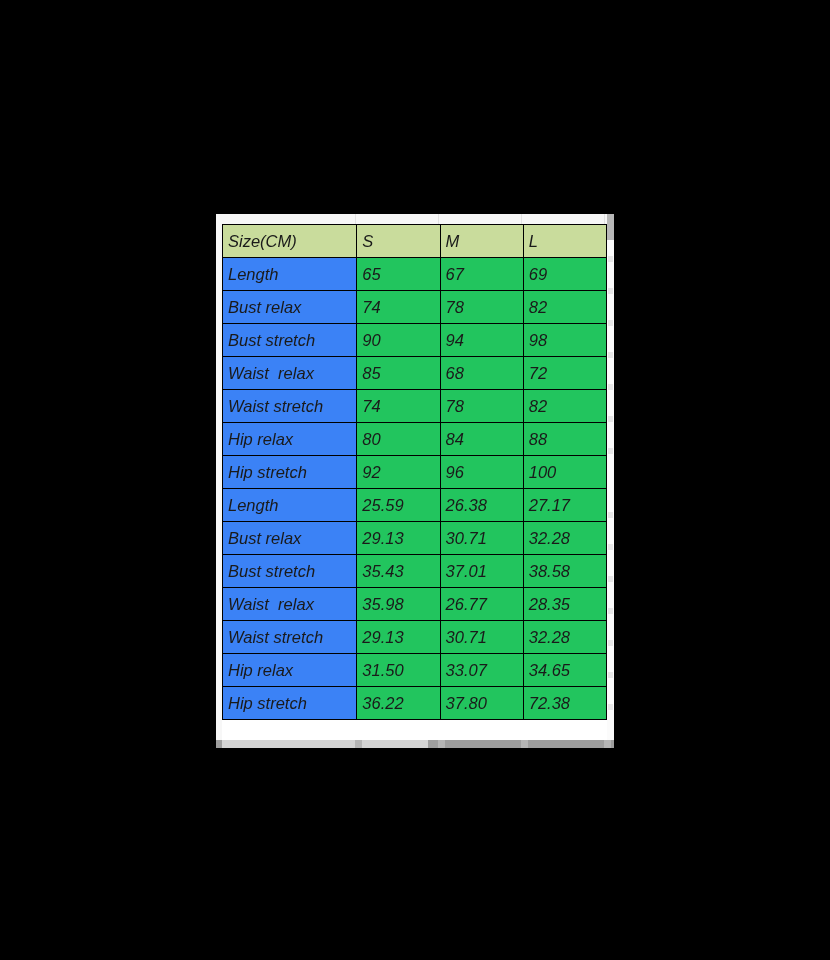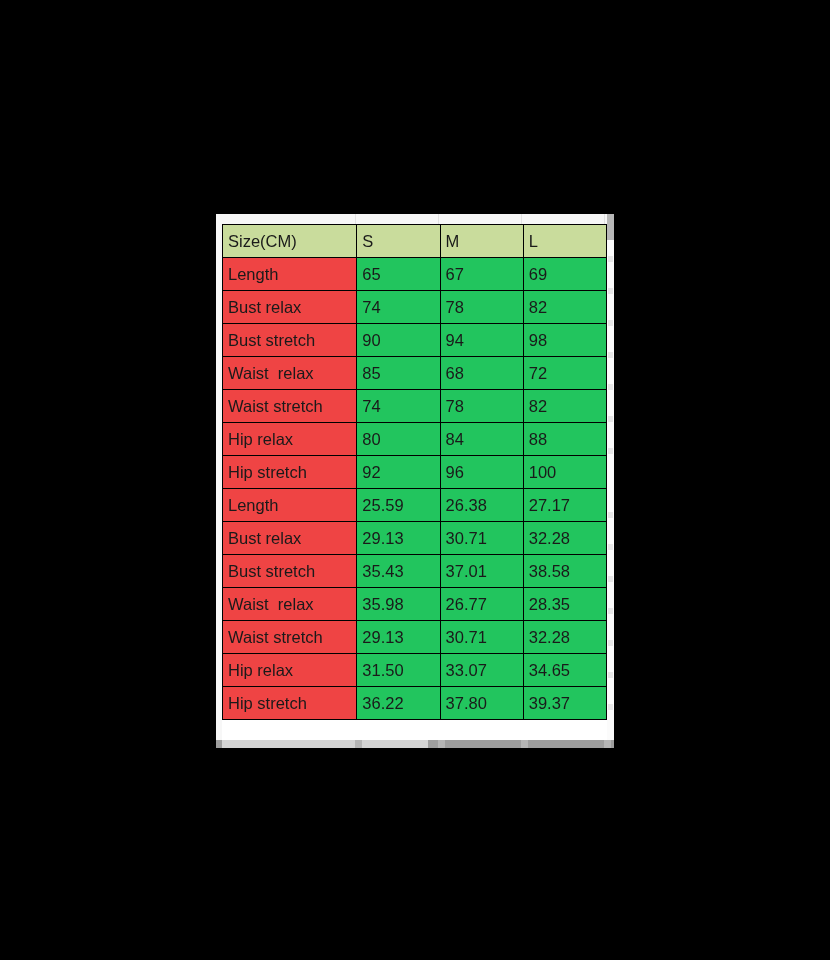--- a/index.html
+++ b/index.html
@@ -54,35 +54,36 @@
 
   
   #size-table {
     position: absolute;
     left: 6px;
     top: 10px;
     border-collapse: collapse;
     table-layout: fixed;
     width: 385px;
     background: #ffffff;
+    font-style: italic;
   }
   #size-table td {
     border: 1px solid #000000;
     height: 32px;
     padding: 0 0 0 5px;
     font-size: 16.5px;
     line-height: 32px;
     color: #1a1a1a;
     white-space: pre;
     overflow: hidden;
     box-sizing: border-box;
     vertical-align: middle;
   }
   #size-table td.label-cell {
-    background: #ef4444;
+    background: #3b82f6;
     width: 134px;
   }
   #size-table td.value-cell {
     background: #22c55e;
     width: 83px;
   }
   #size-table tr.section-header td.label-cell,
   #size-table tr.section-header td.value-cell {
     background: #c9dc9c;
   }
@@ -237,21 +238,21 @@
       <tr>
         <td class="label-cell">Hip relax</td>
         <td class="value-cell">31.50</td>
         <td class="value-cell">33.07</td>
         <td class="value-cell">34.65</td>
       </tr>
       <tr>
         <td class="label-cell">Hip stretch</td>
         <td class="value-cell">36.22</td>
         <td class="value-cell">37.80</td>
-        <td class="value-cell">39.37</td>
+        <td class="value-cell">72.38</td>
       </tr>
 
     </tbody>
   </table>
 
   <div id="vertical-scrollbar">
     <div id="vertical-scrollbar-thumb"></div>
     <div class="vsb-notch" style="top:42px"></div>
     <div class="vsb-notch" style="top:74px"></div>
     <div class="vsb-notch" style="top:106px"></div>

